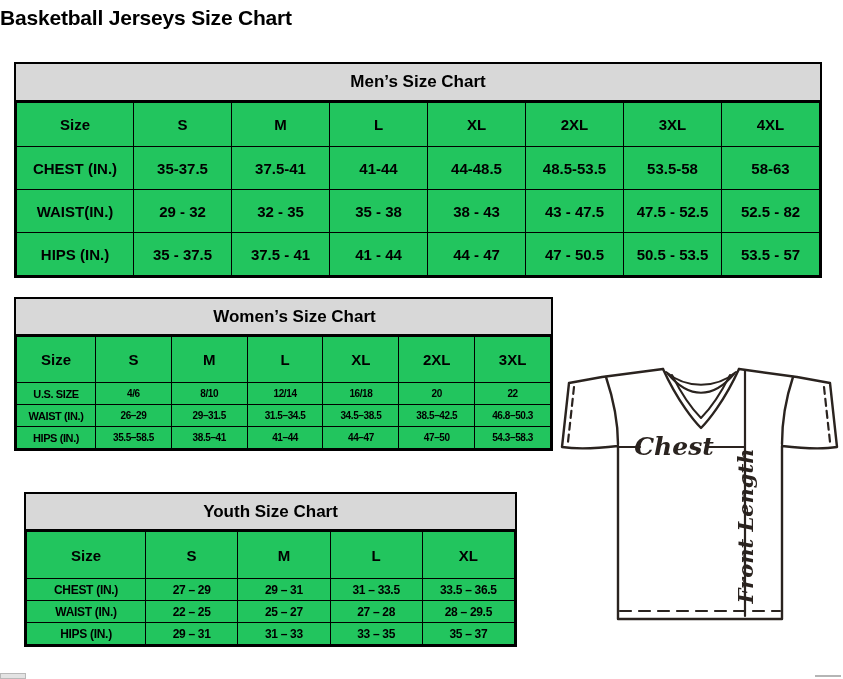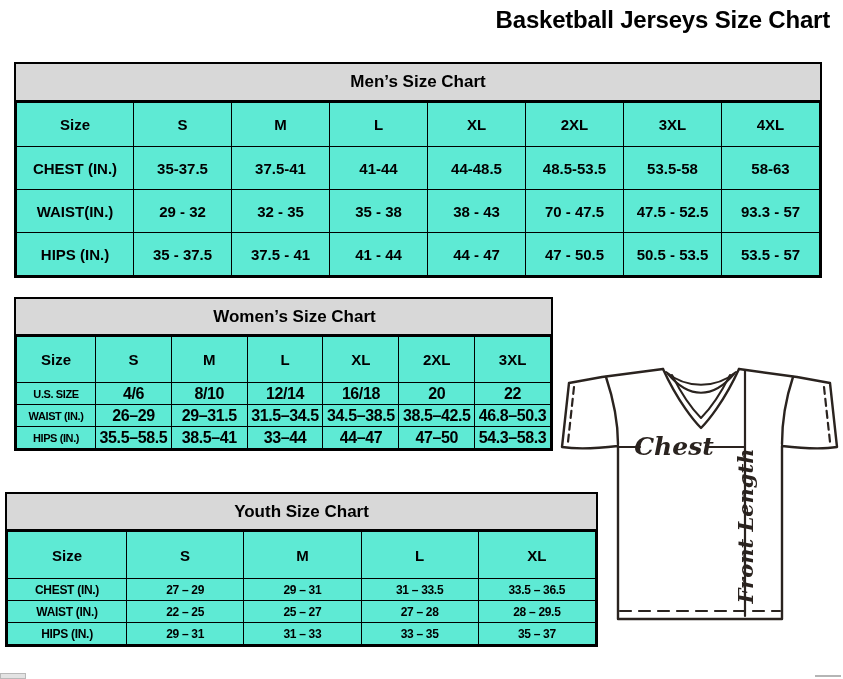--- a/index.html
+++ b/index.html
@@ -4,26 +4,26 @@
 <style>
   * { box-sizing: border-box; }
   html,body { margin:0; padding:0; }
   body {
     width:843px; height:679px; position:relative;
     background:#ffffff; overflow:hidden;
     font-family:"Liberation Sans", sans-serif;
     color:#000;
   }
   .page-title {
-    position:absolute; top:6px; left:8px; width:822px;
-    text-align:right; font-size:24px; font-weight:bold;
+    position:absolute; top:6px; left:0; width:822px;
+    text-align:left; font-size:21px; font-weight:bold;
     letter-spacing:-0.2px;
   }
   .chart {
-    position:absolute; border:2px solid #000; background:#5eead4;
+    position:absolute; border:2px solid #000; background:#22c55e;
   }
   .chart-title {
     background:#d8d8d8; border-bottom:2px solid #000;
     text-align:center; font-weight:bold; font-size:17px;
     display:flex; align-items:center; justify-content:center;
   }
   table { border-collapse:collapse; width:100%; table-layout:fixed; }
   th, td {
     border:1.5px solid #000; text-align:center; vertical-align:middle;
     font-weight:bold; padding:0;
@@ -34,25 +34,25 @@
   .mens-chart thead tr { height:44px; }
   .mens-chart tbody tr { height:43px; }
   .mens-chart th, .mens-chart td { font-size:15px; }
   .mens-chart tr > *:first-child { width:117px; }
   
   .womens-chart { left:14px; top:297px; width:539px; }
   .womens-chart .chart-title { height:37px;padding-left:22px; }
   .womens-chart thead tr { height:46px; }
   .womens-chart thead th { font-size:15px; }
   .womens-chart tbody tr { height:22px; }
-  .womens-chart tbody th, .womens-chart tbody td { font-size:16px; letter-spacing:-0.4px; }
+  .womens-chart tbody th, .womens-chart tbody td { font-size:10px; letter-spacing:-0.4px; }
   .womens-chart tr > *:first-child { width:79px; }
   .womens-chart tbody th { font-size:11px; }
   
-  .youth-chart { left:5px; top:492px; width:593px; }
+  .youth-chart { left:24px; top:492px; width:493px; }
   .youth-chart .chart-title { height:37px; }
   .youth-chart thead tr { height:47px; }
   .youth-chart thead th { font-size:15px; }
   .youth-chart tbody tr { height:22px; }
   .youth-chart tbody th, .youth-chart tbody td { font-size:12px; letter-spacing:-0.3px; }
   .youth-chart tr > *:first-child { width:119px; }
   
   .jersey-wrap { position:absolute; left:556px; top:356px; width:286px; height:270px; }
   .jersey-wrap svg { display:block; }
   .measure-label {
@@ -99,23 +99,23 @@
           <td>48.5-53.5</td>
           <td>53.5-58</td>
           <td>58-63</td>
         </tr>
         <tr>
           <th>WAIST(IN.)</th>
           <td>29 - 32</td>
           <td>32 - 35</td>
           <td>35 - 38</td>
           <td>38 - 43</td>
-          <td>70 - 47.5</td>
+          <td>43 - 47.5</td>
           <td>47.5 - 52.5</td>
-          <td>93.3 - 57</td>
+          <td>52.5 - 82</td>
         </tr>
         <tr>
           <th>HIPS (IN.)</th>
           <td>35 - 37.5</td>
           <td>37.5 - 41</td>
           <td>41 - 44</td>
           <td>44 - 47</td>
           <td>47 - 50.5</td>
           <td>50.5 - 53.5</td>
           <td>53.5 - 57</td>
@@ -154,21 +154,21 @@
           <td>29–31.5</td>
           <td>31.5–34.5</td>
           <td>34.5–38.5</td>
           <td>38.5–42.5</td>
           <td>46.8–50.3</td>
         </tr>
         <tr>
           <th>HIPS (IN.)</th>
           <td>35.5–58.5</td>
           <td>38.5–41</td>
-          <td>33–44</td>
+          <td>41–44</td>
           <td>44–47</td>
           <td>47–50</td>
           <td>54.3–58.3</td>
         </tr>
       </tbody>
   </table>
 </div>
 
 <div class="chart youth-chart">
   <div class="chart-title">Youth Size Chart</div>

